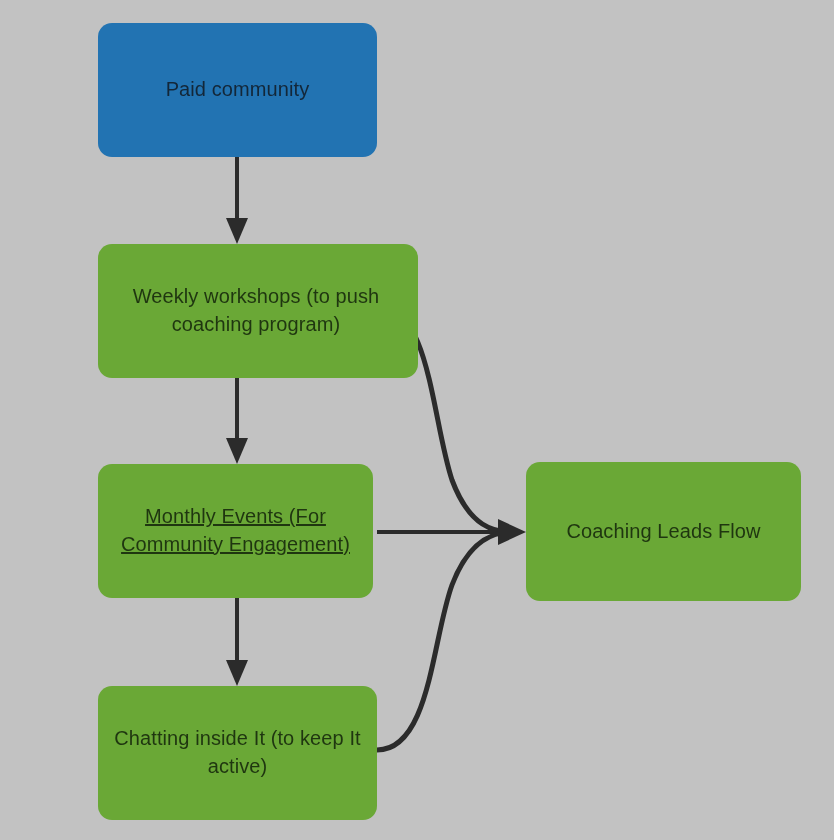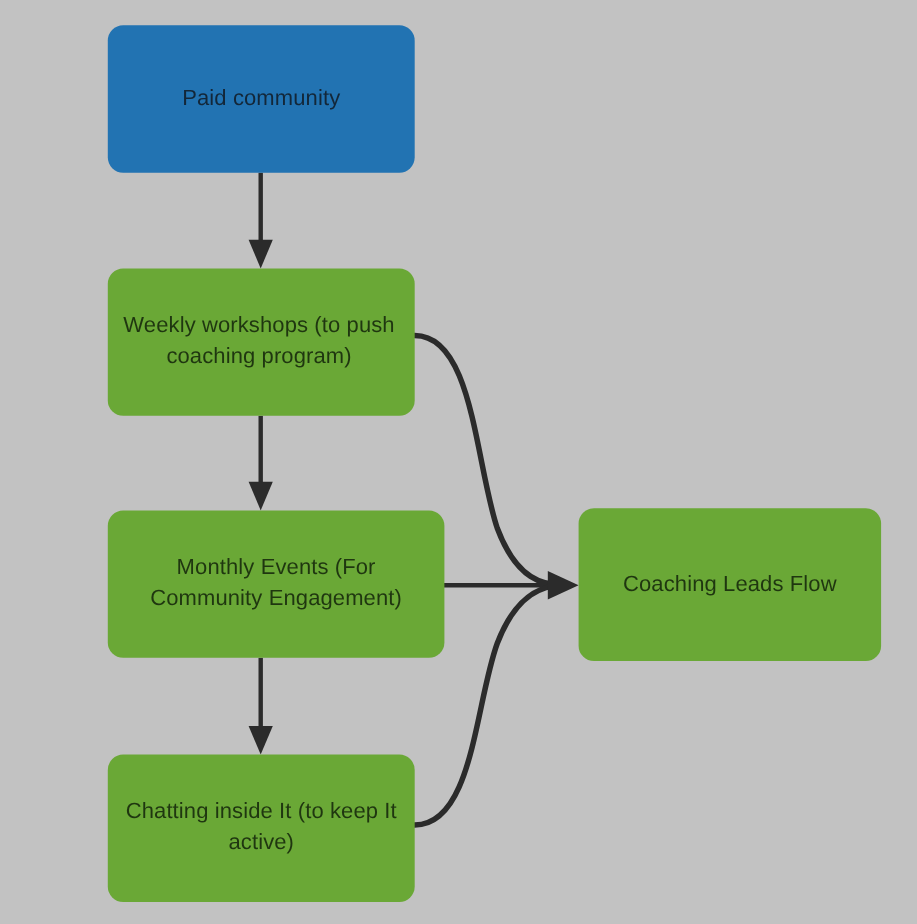--- a/index.html
+++ b/index.html
@@ -48,24 +48,24 @@
     color: #132739;
   }
   .node-green {
     background: #6aa836;
     color: #1f3610;
   }
   #node-paid-community {
     left: 98px;  top: 23px;  width: 279px; height: 134px;
   }
   #node-weekly-workshops {
-    left: 98px;  top: 244px; width: 279px; height: 134px; padding-left: 10px;
+    left: 98px;  top: 244px; width: 320px; height: 134px; padding-left: 10px;
   }
   #node-monthly-events {
-    left: 98px;  top: 464px; width: 306px; height: 134px;
+    left: 98px;  top: 464px; width: 275px; height: 134px; text-decoration: underline;
   }
   #node-chatting-inside {
     left: 98px;  top: 686px; width: 279px; height: 134px;
   }
   #node-coaching-leads {
     left: 526px; top: 462px; width: 275px; height: 139px;
   }
 </style>
 </head>
 <body>

